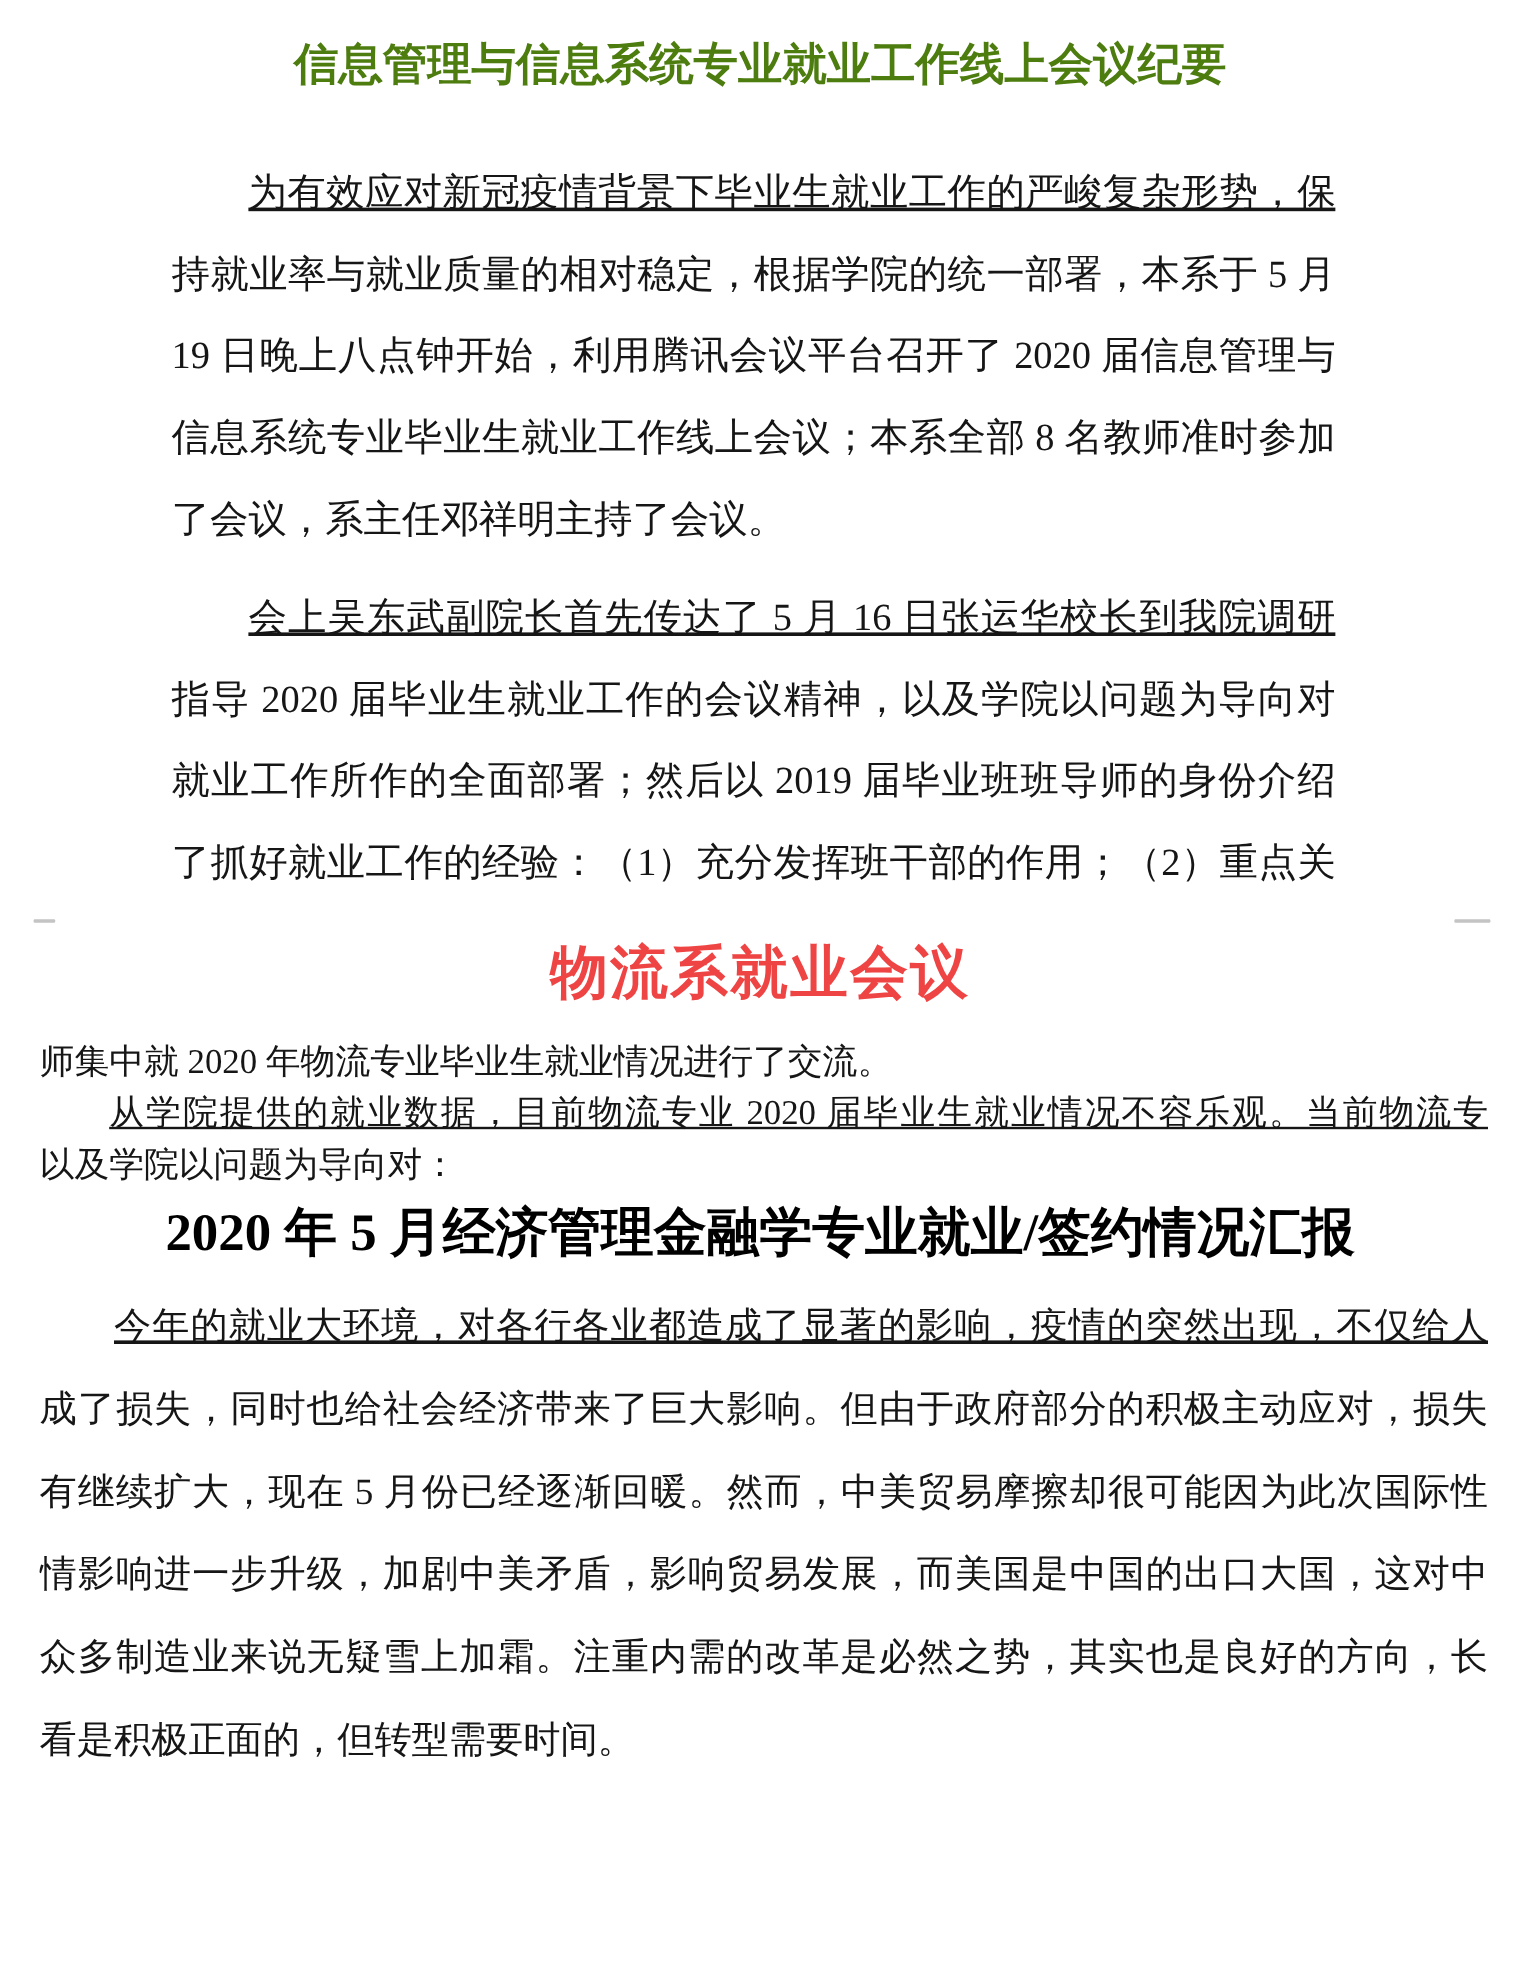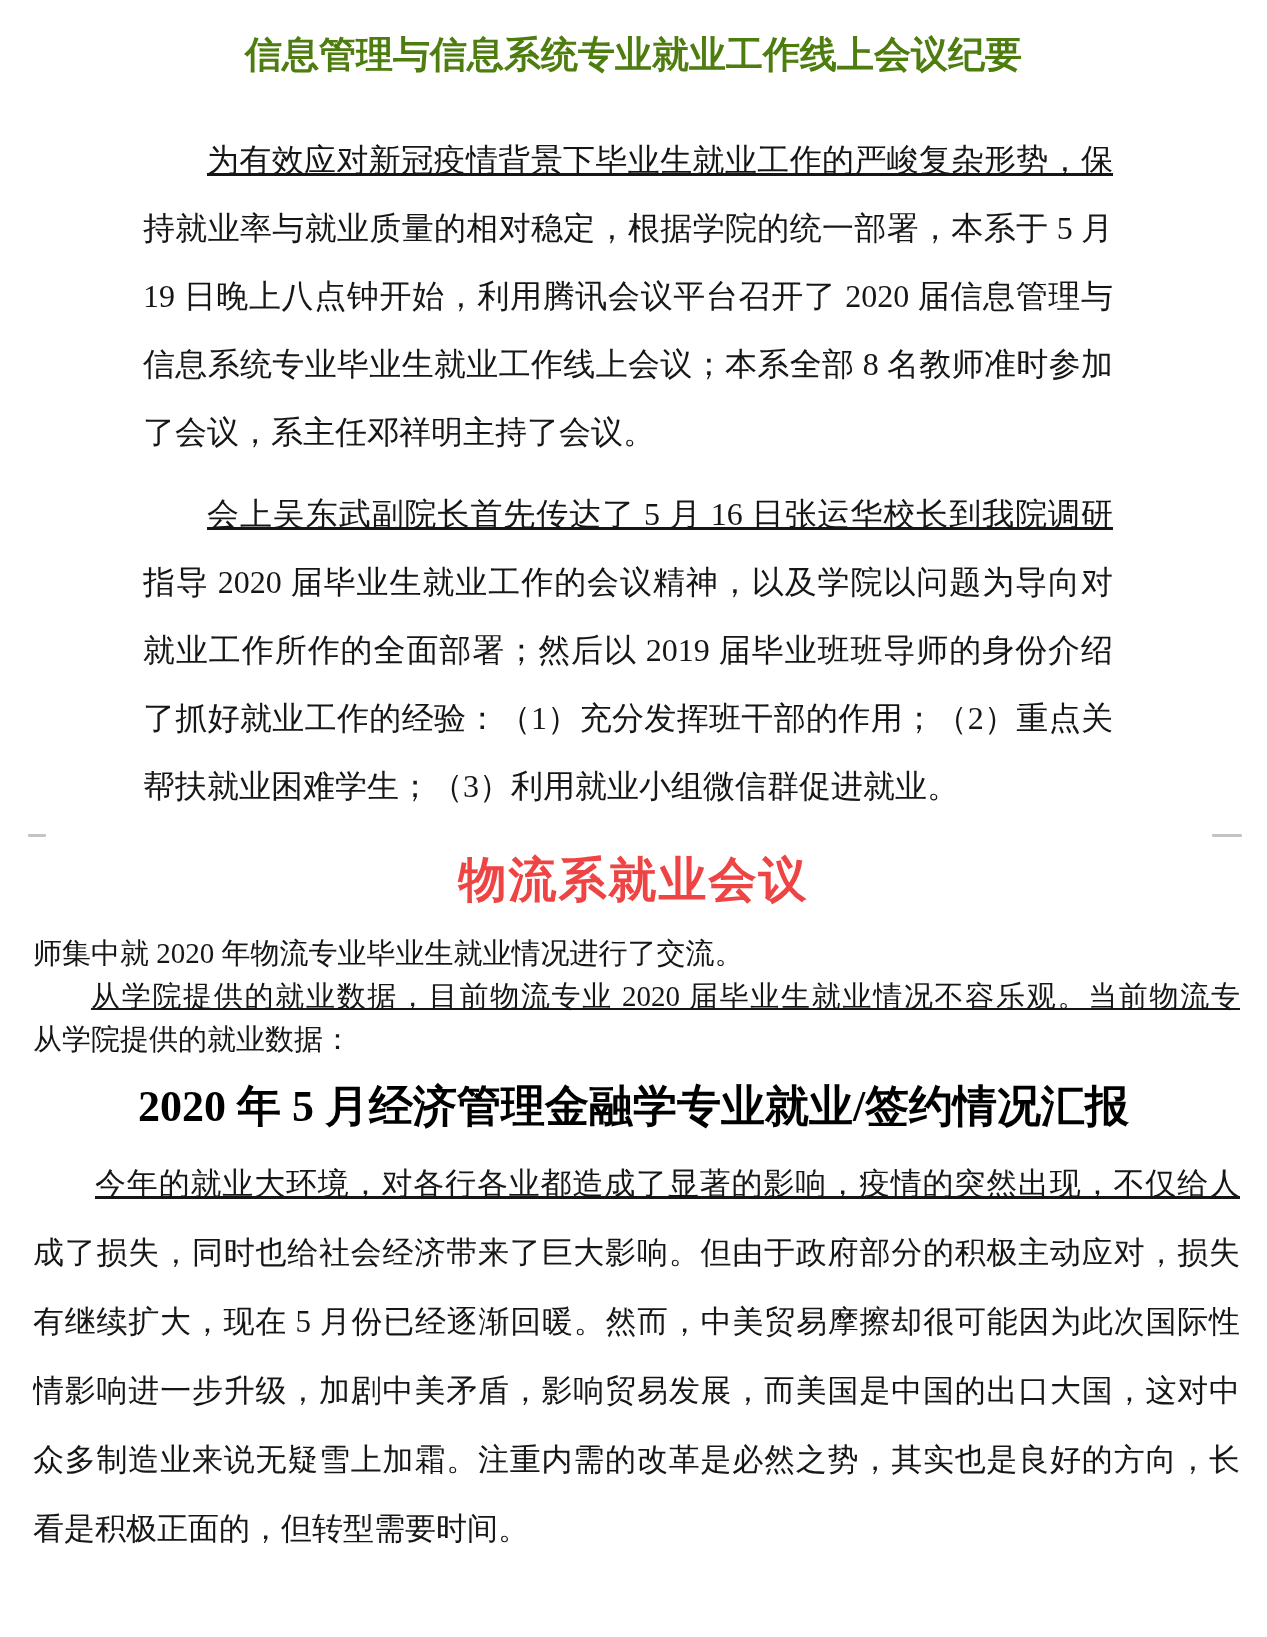--- a/index.html
+++ b/index.html
@@ -50,21 +50,21 @@
     color: #ef4444;
   }
   .s23-body {
     margin: 26px 27px 0 33px;
     font-size: 29px;
   }
   .s2-line { height: 43px; line-height: 43px; overflow: hidden; }
 
   
   .s3-title {
-    margin-top: 20px;
+    margin-top: 9px;
     line-height: 52px;
     text-align: center;
     font-size: 44px;
     font-weight: 700;
     color: #000000;
   }
   .s3-body { margin-top: 16px; font-size: 31px; }
   .s3-line { height: 69px; line-height: 69px; overflow: hidden; }
 </style>
 </head>
@@ -80,38 +80,37 @@
       <div class="s1-line fill">持就业率与就业质量的相对稳定，根据学院的统一部署，本系于 5 月</div>
       <div class="s1-line fill">19 日晚上八点钟开始，利用腾讯会议平台召开了 2020 届信息管理与</div>
       <div class="s1-line fill">信息系统专业毕业生就业工作线上会议；本系全部 8 名教师准时参加</div>
       <div class="s1-line">了会议，系主任邓祥明主持了会议。</div>
     </div>
     <div class="para para-b">
       <div class="s1-line indent fill">会上吴东武副院长首先传达了 5 月 16 日张运华校长到我院调研</div>
       <div class="s1-line fill">指导 2020 届毕业生就业工作的会议精神，以及学院以问题为导向对</div>
       <div class="s1-line fill">就业工作所作的全面部署；然后以 2019 届毕业班班导师的身份介绍</div>
       <div class="s1-line fill">了抓好就业工作的经验：（1）充分发挥班干部的作用；（2）重点关注</div>
-      <div class="s1-line">帮扶就业困难学生；（3）利用就业小组微信群促进就业。</div>
     </div>
   </div>
 
   <div class="page-join">
     <span class="dash dash-left"></span>
     <span class="dash dash-right"></span>
   </div>
 
   <div class="s2-title">物流系就业会议</div>
 
   <div class="s23-body">
     <div class="para">
       <div class="s2-line">师集中就 2020 年物流专业毕业生就业情况进行了交流。</div>
     </div>
     <div class="para">
       <div class="s2-line indent fill">从学院提供的就业数据，目前物流专业 2020 届毕业生就业情况不容乐观。当前物流专</div>
-      <div class="s2-line">从学院提供的就业数据：</div>
+      <div class="s2-line">以及学院以问题为导向对：</div>
     </div>
   </div>
 
   <div class="s3-title">2020 年 5 月经济管理金融学专业就业/签约情况汇报</div>
 
   <div class="s23-body s3-body">
     <div class="para">
       <div class="s3-line indent fill">今年的就业大环境，对各行各业都造成了显著的影响，疫情的突然出现，不仅给人命造</div>
       <div class="s3-line fill">成了损失，同时也给社会经济带来了巨大影响。但由于政府部分的积极主动应对，损失并没</div>
       <div class="s3-line fill">有继续扩大，现在 5 月份已经逐渐回暖。然而，中美贸易摩擦却很可能因为此次国际性的疫</div>

